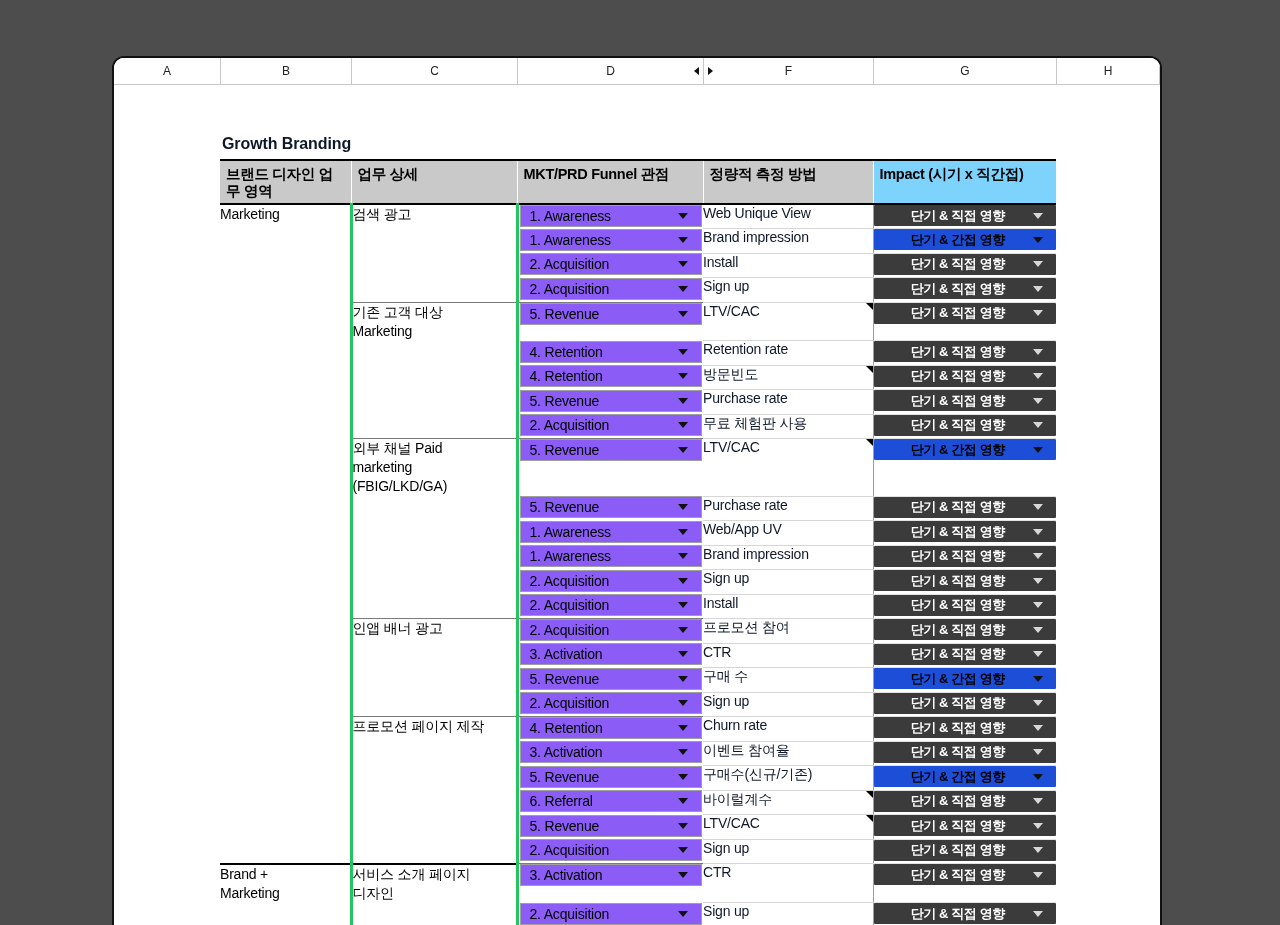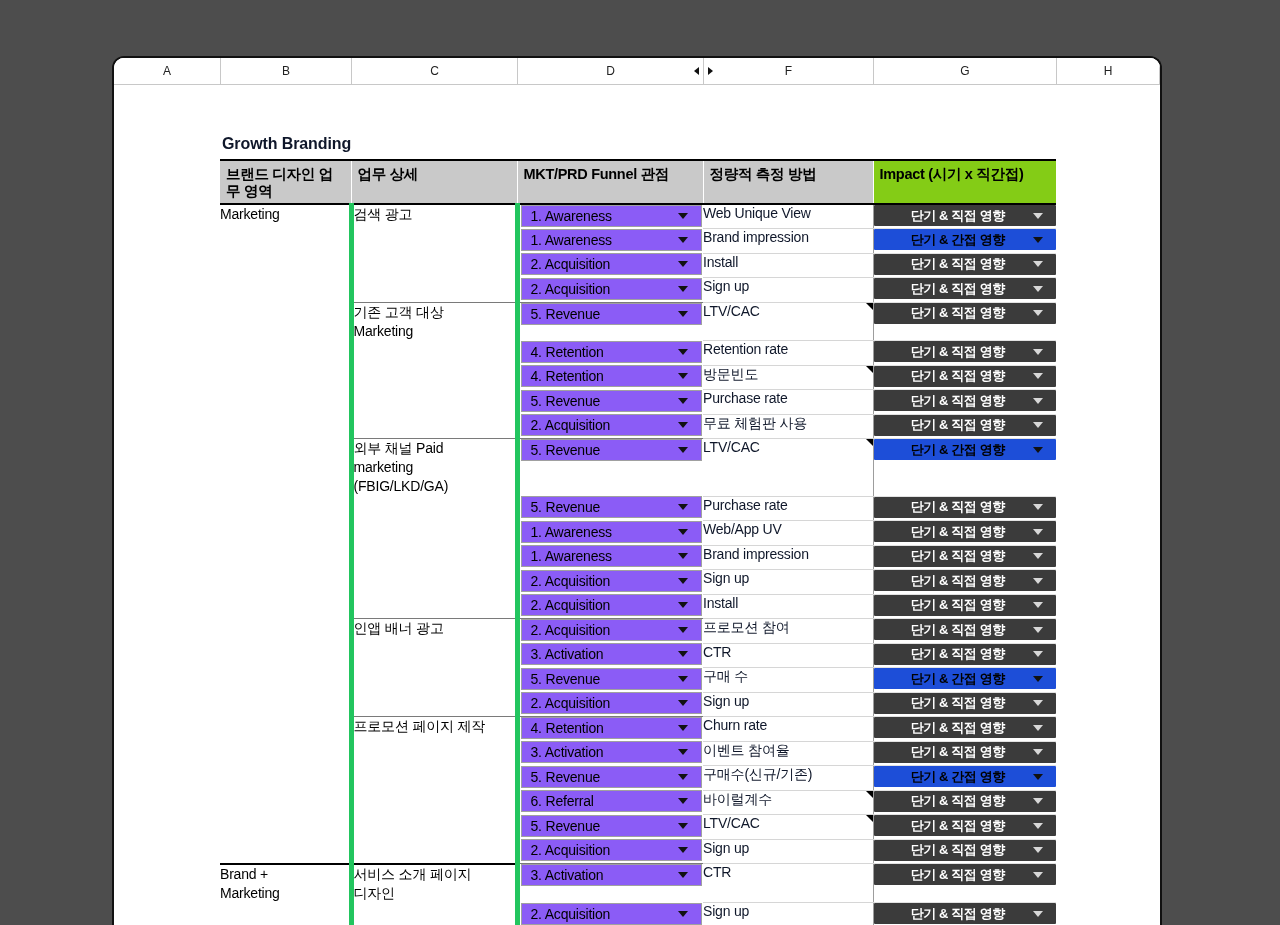--- a/index.html
+++ b/index.html
@@ -106,34 +106,34 @@
     border-bottom: 2px solid #000000;
     border-right: 1px solid #ffffff;
     font-size: 14.5px;
     font-weight: bold;
     color: #000000;
     padding: 5px 6px 0 6px;
     line-height: 17px;
     letter-spacing: -0.3px;
   }
   tr.hdr td.impact {
-    background: #84cc16;
+    background: #7dd3fc;
     border-right: none;
     border-left: 1px solid #ffffff;
   }
   tr.hdr td.first { border-left: none; }
 
   
   td.area, td.detail {
     font-size: 14px;
     color: #000000;
     padding: 5px 5px 0 5px;
     line-height: 19px;
     letter-spacing: -0.2px;
-    border-right: 5px solid #22c55e;
+    border-right: 3px solid #22c55e;
     background: #ffffff;
     white-space: pre-line;
   }
   td.area { border-left: none; }
 
   tr.row td { height: 24.5px; }
 
   
   tr.grp-top td { border-top: 2px solid #000000; }
   

